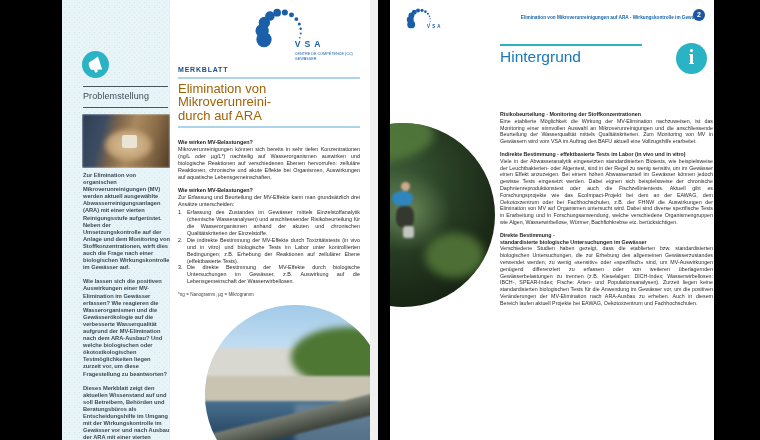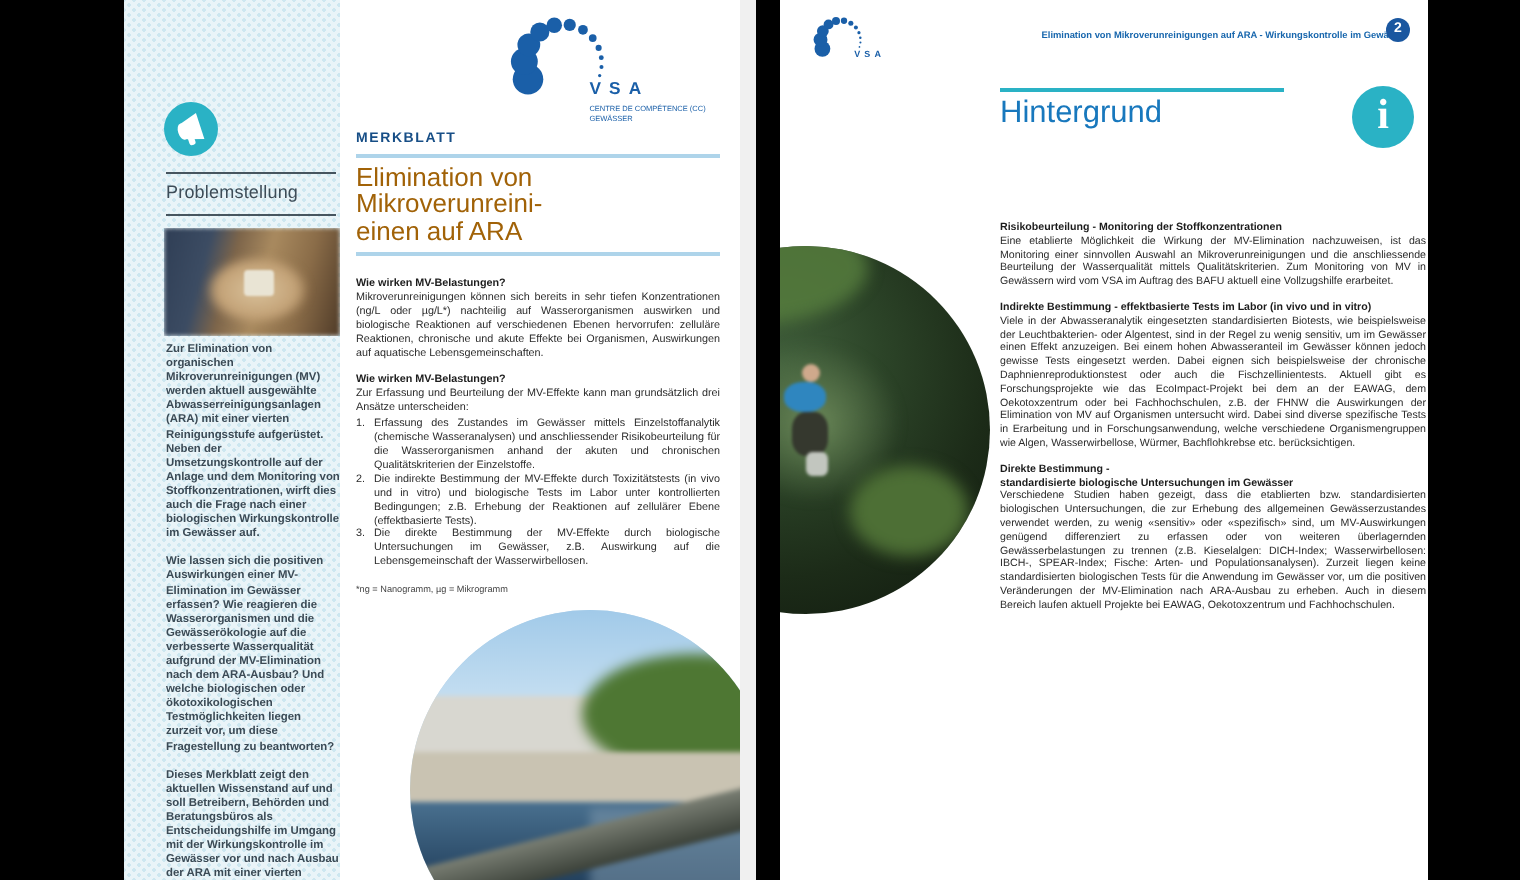--- a/index.html
+++ b/index.html
@@ -129,21 +129,21 @@
       </g>
       <text x="40" y="42.5" font-size="8.5" font-weight="bold" letter-spacing="4" fill="#1a5fa8">VSA</text>
       <text x="40" y="50.5" font-size="3.7" fill="#1a5fa8">CENTRE DE COMPÉTENCE (CC)</text>
       <text x="40" y="55.5" font-size="3.7" fill="#1a5fa8">GEWÄSSER</text>
     </svg>
 
     <div class="kicker">MERKBLATT</div>
     <div class="rule-blue" id="rule-a"></div>
     <div class="doc-title">
       <div>Elimination von Mikroverunreini-</div>
-      <div>einen auf ARA</div>
+      <div>durch auf ARA</div>
     </div>
     <div class="rule-blue" id="rule-b"></div>
 
     <div class="article">
       <div class="mb-h">Wie wirken MV-Belastungen?</div>
       <p>Mikroverunreinigungen können sich bereits in sehr tiefen Konzentrationen (ng/L oder µg/L*) nachteilig auf Wasserorganismen auswirken und biologische Reaktionen auf verschiedenen Ebenen hervorrufen: zelluläre Reaktionen, chronische und akute Effekte bei Organismen, Auswirkungen auf aquatische Lebensgemeinschaften.</p>
 
       <div class="mb-h">Wie wirken MV-Belastungen?</div>
       <p class="tight">Zur Erfassung und Beurteilung der MV-Effekte kann man grundsätzlich drei Ansätze unterscheiden:</p>
       <ol class="mb-list">

